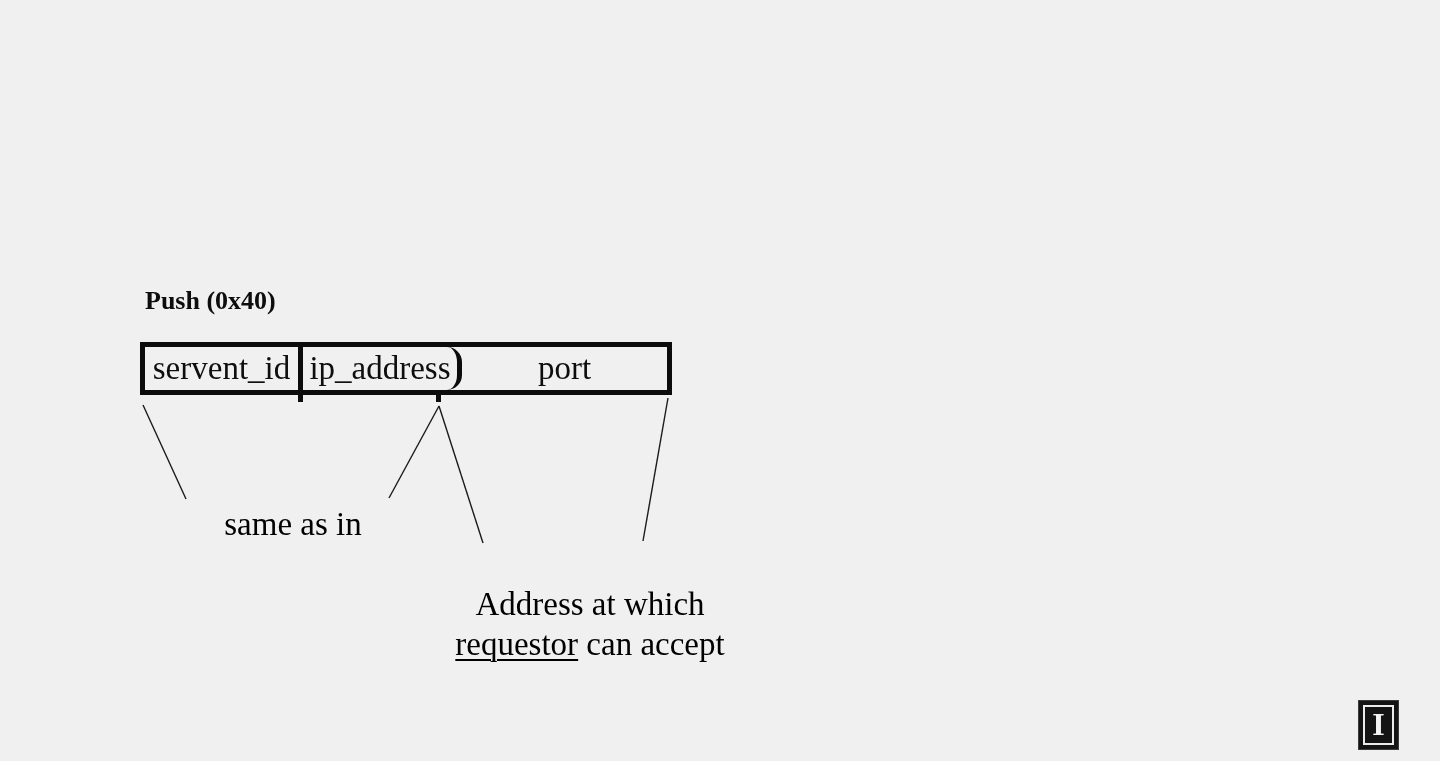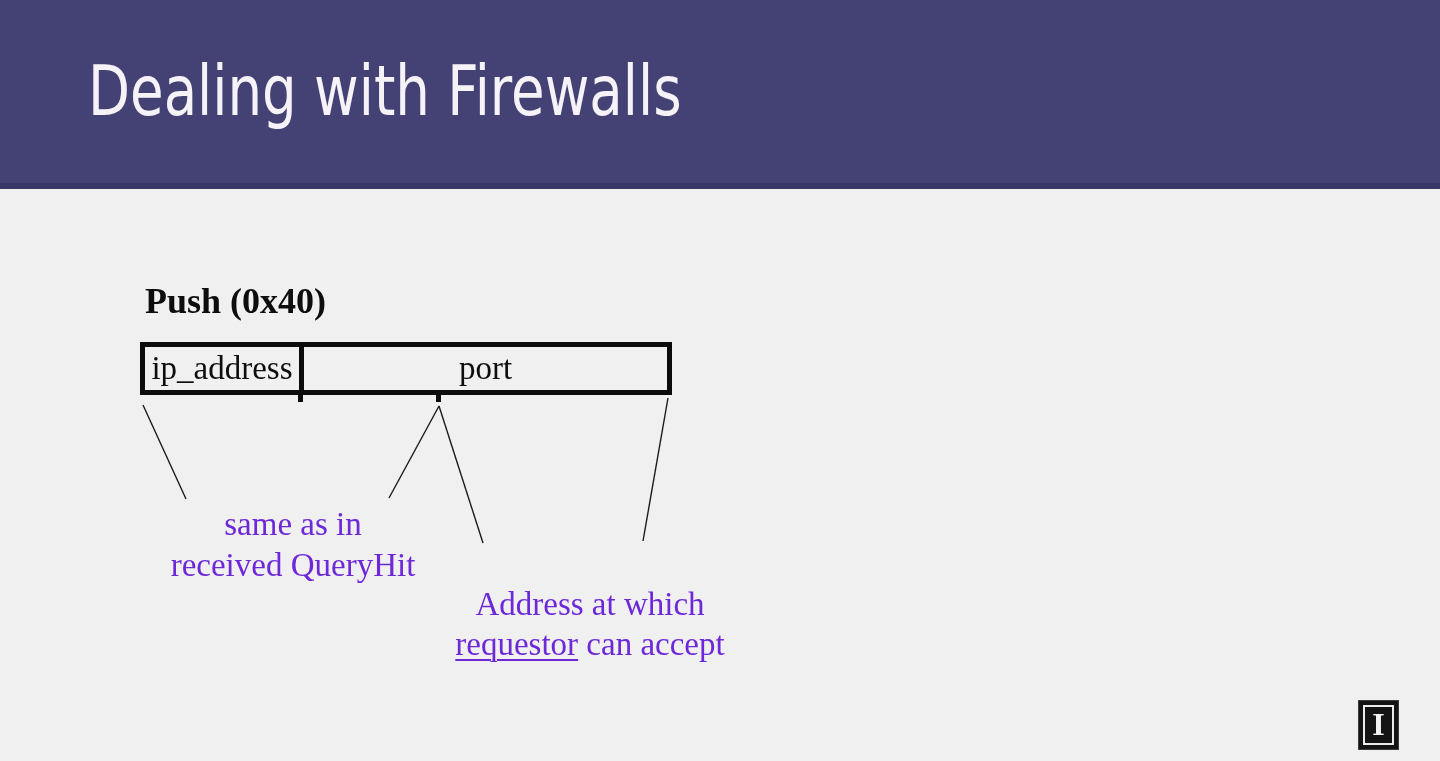--- a/index.html
+++ b/index.html
@@ -14,85 +14,82 @@
           border-bottom:6px solid var(--header-border,#393765);}
   .title{position:absolute;left:88px;top:56px;
          font-family:"DejaVu Sans","Liberation Sans",sans-serif;
          font-size:70px;line-height:70px;font-weight:400;
          color:var(--title-text,#f5f3f7);
          transform:scaleX(0.78);transform-origin:0 50%;
          white-space:nowrap;letter-spacing:0px;}
 
   
   .push-label{position:absolute;left:145px;top:283px;
-              font-size:36px;font-weight:bold;color:#0d0d0d;
+              font-size:26px;font-weight:bold;color:#0d0d0d;
               line-height:36px;white-space:nowrap;}
 
   
   .field-row{position:absolute;left:140px;top:342px;width:532px;height:53px;
              box-sizing:border-box;border:5px solid #0c0c0c;
              display:flex;background:transparent;}
   .cell{box-sizing:border-box;display:flex;align-items:center;justify-content:center;
         font-size:33px;color:#0e0e0e;white-space:nowrap;line-height:1;}
   .cell.divided{border-right:5px solid #0c0c0c;}
   .c0{width:158px;}
   .c1{width:136px;}
-  .c2{width:159px;}
+  .c2{width:159px;border-radius:15px;}
   .c3{flex:1;}
 
   
   .overlay{position:absolute;left:0;top:0;width:1440px;height:761px;pointer-events:none;}
 
   
-  .note{position:absolute;text-align:center;color:#6d28d9;
+  .note{position:absolute;text-align:center;color:#000000;
         font-size:33px;line-height:41px;white-space:nowrap;}
   .note-queryhit{left:158px;top:504px;width:270px;}
   .note-address{left:429px;top:584px;width:322px;line-height:40px;}
   .underlined{text-decoration:underline;text-decoration-thickness:1.5px;text-underline-offset:4px;}
 
   
   .logo{position:absolute;left:1358px;top:700px;width:41px;height:50px;
         box-sizing:border-box;background:#141414;border:1px solid #3c3c3c;
         display:flex;align-items:center;justify-content:center;}
   .logo-inner{box-sizing:border-box;width:31px;height:40px;
               border:2px solid #ececec;background:#141414;
               display:flex;align-items:center;justify-content:center;}
   .logo-letter{font-family:"Liberation Serif",serif;font-weight:bold;
                font-size:32px;line-height:1;color:#f4f4f4;margin-top:-3px;}
 </style>
 </head>
 <body>
 
 <div class="slide" style="--header-bg: #444174; --header-border: #393765; --slide-bg: #f0f0f1; --title-text: #f5f3f7;">
 
-  <div class="header">
-    <div class="title">Dealing with Firewalls</div>
-  </div>
 
   <div class="push-label">Push (0x40)</div>
 
   <div class="field-row" id="field-row">
+      <div class="cell c0 divided">servent_id</div>
       <div class="cell c2 divided">ip_address</div>
       <div class="cell c3">port</div>
     </div>
 
   <svg class="overlay" viewBox="0 0 1440 761">
 
     <line x1="300.5" y1="392" x2="300.5" y2="402" stroke="#0c0c0c" stroke-width="5"></line>
     <line x1="438.5" y1="392" x2="438.5" y2="402" stroke="#0c0c0c" stroke-width="5"></line>
 
     <line x1="143" y1="405" x2="186" y2="499" stroke="#1b1b1b" stroke-width="1.4"></line>
     <line x1="439" y1="406" x2="389" y2="498" stroke="#1b1b1b" stroke-width="1.4"></line>
     <line x1="439" y1="406" x2="483" y2="543" stroke="#1b1b1b" stroke-width="1.4"></line>
     <line x1="668" y1="398" x2="643" y2="541" stroke="#1b1b1b" stroke-width="1.4"></line>
   </svg>
 
   <div class="note note-queryhit">
     <div>same as in</div>
-    <div>received QueryHit</div>
   </div>
 
   <div class="note note-address">
     <div>Address at which</div>
     <div><span class="underlined">requestor</span><span> can accept</span></div>
   </div>
 
   <div class="logo">
     <div class="logo-inner">
       <span class="logo-letter">I</span>

